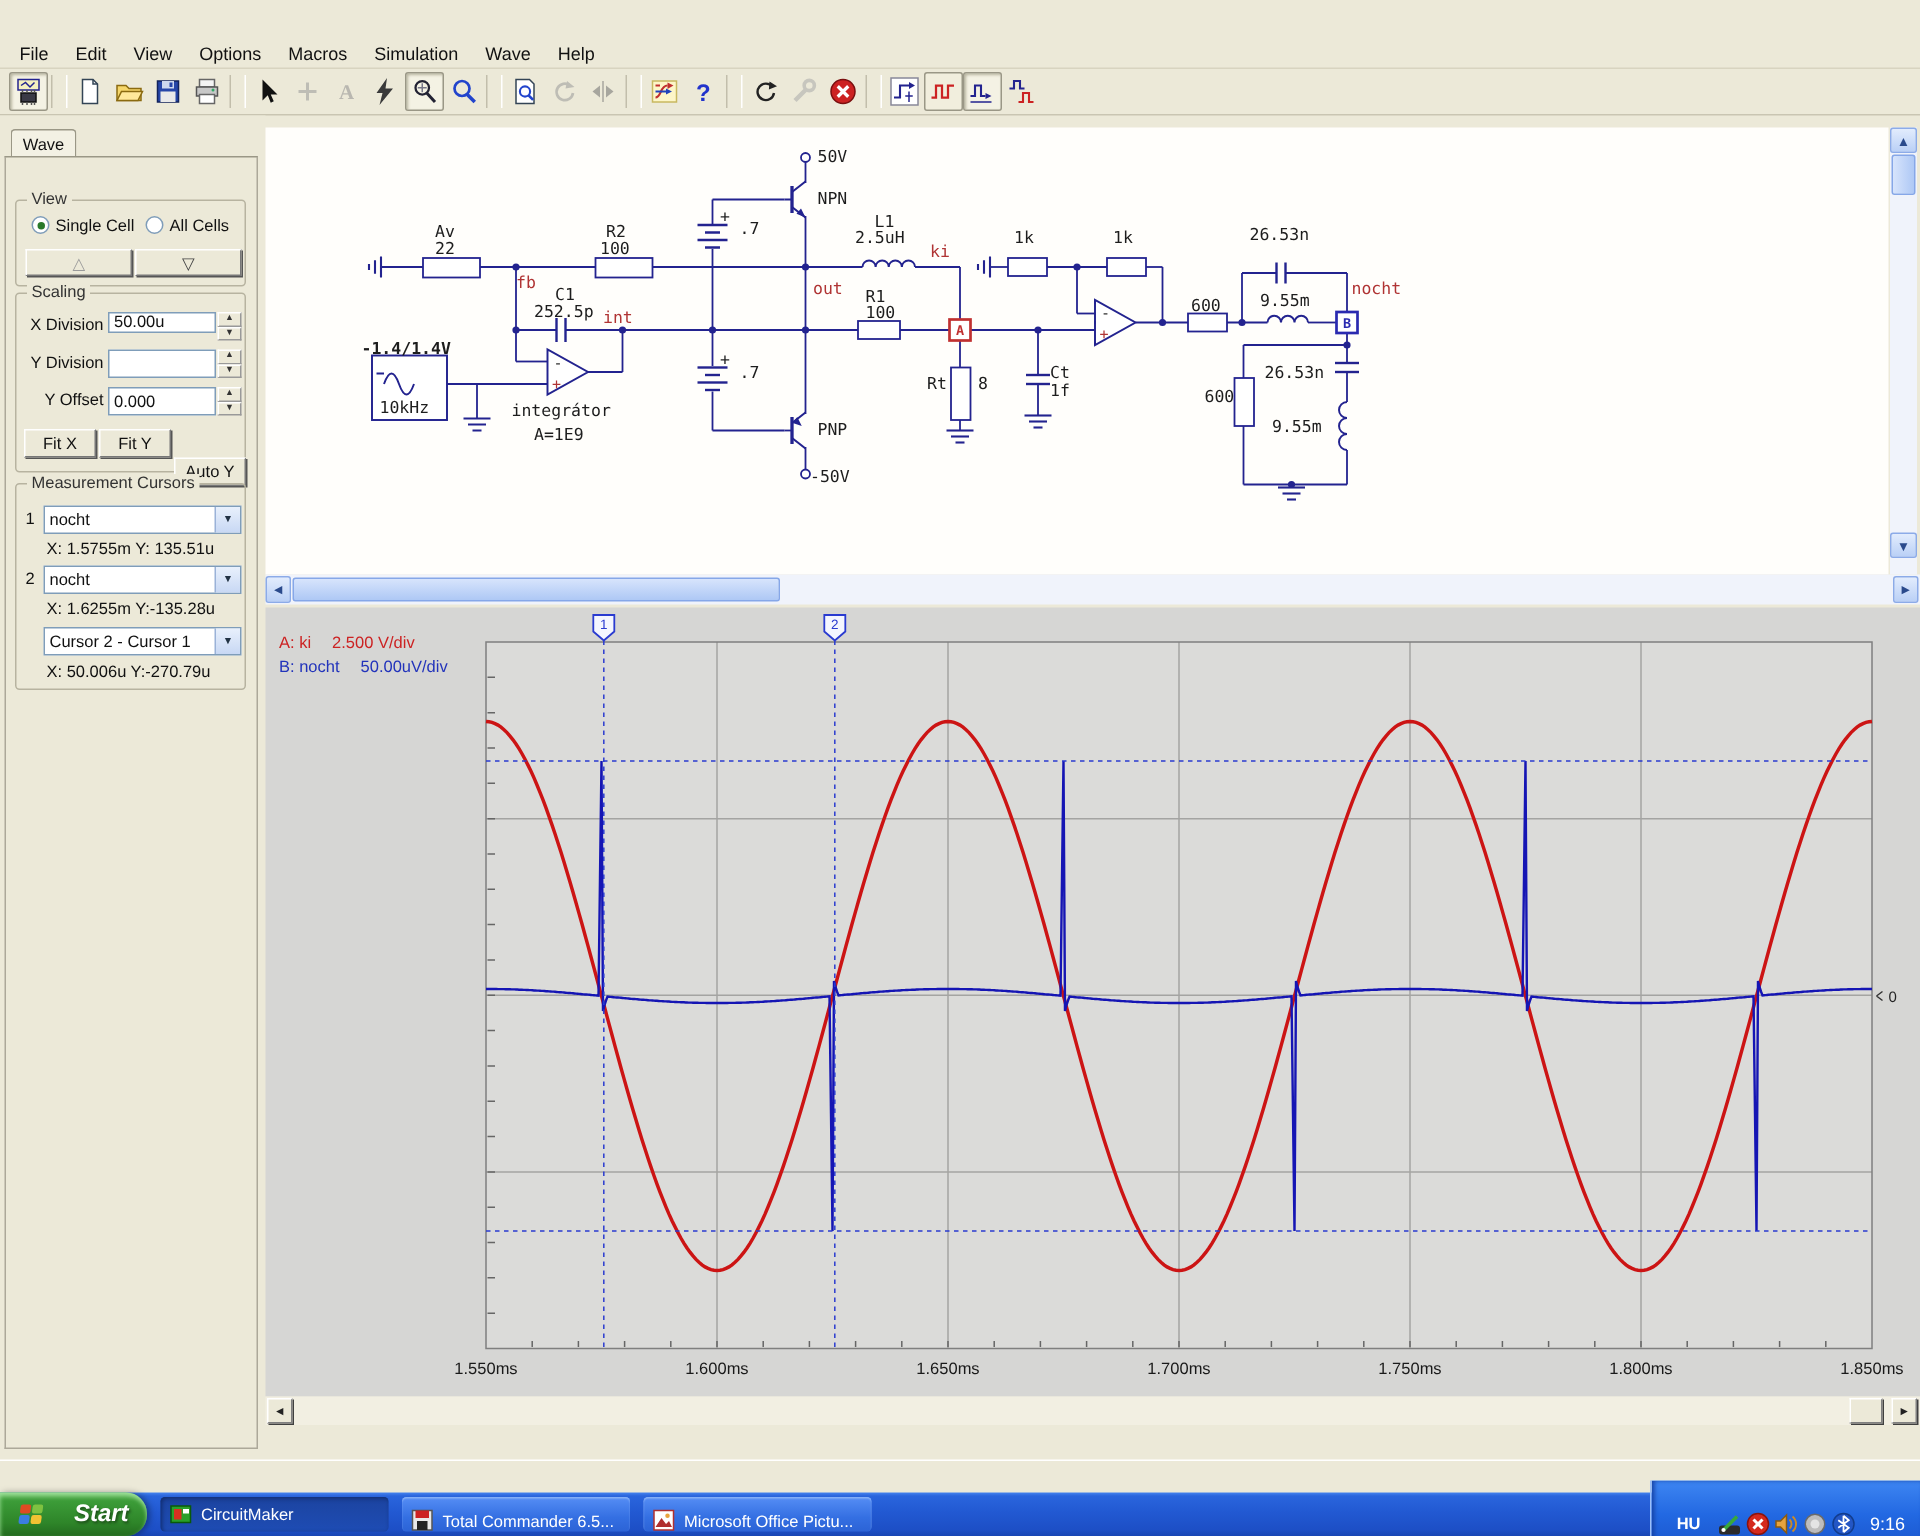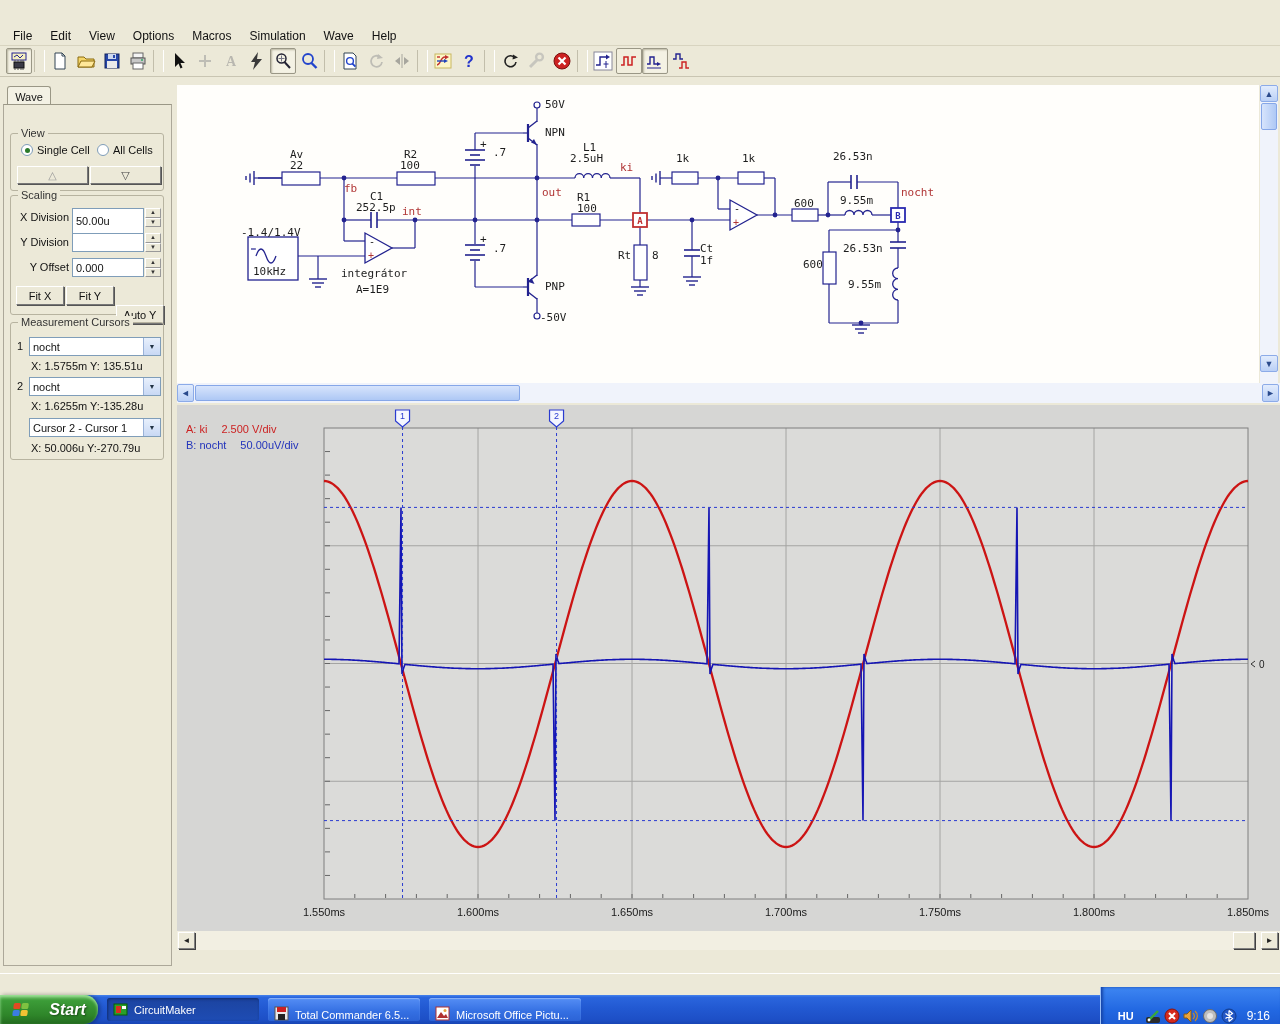--- a/index.html
+++ b/index.html
@@ -255,21 +255,21 @@
             <span style="position: absolute; top: 10px; left: 10px; font-size: 11px; white-space: nowrap;"><span class="radio sel"></span><span>Single Cell</span></span>
             <span style="position: absolute; top: 10px; left: 86px; font-size: 11px; white-space: nowrap;"><span class="radio"></span><span>All Cells</span></span>
           </div>
         <div class="xbtn abs" style="left:6px;top:32px;width:71px;height:18px;color:#9a9a9a">△</div>
         <div class="xbtn abs" style="left:79px;top:32px;width:71px;height:18px;color:#444">▽</div>
       </div>
       <div class="groupbox" style="left:6px;top:90px;width:152px;height:118px">
         <span class="grouplabel">Scaling</span>
         <div id="scaling-rows">
             <div style="position: absolute; top: 15px; left: 2px; width: 56px; text-align: right; font-size: 11px;">X Division</div>
-            <div class="field" style="position: absolute; top: 12px; left: 61px; width: 72px; height: 26px;">50.00u</div>
+            <div class="field" style="position: absolute; top: 12px; left: 61px; width: 72px; height: 14px;">50.00u</div>
             <div class="spin" style="position: absolute; top: 12px; left: 134px; height: 19px;">
               <div>▲</div>
               <div>▼</div>
             </div>
             <div style="position: absolute; top: 40px; left: 2px; width: 56px; text-align: right; font-size: 11px;">Y Division</div>
             <div class="field" style="position: absolute; top: 37px; left: 61px; width: 72px; height: 19px;"></div>
             <div class="spin" style="position: absolute; top: 37px; left: 134px; height: 19px;">
               <div>▲</div>
               <div>▼</div>
             </div>
@@ -450,21 +450,21 @@
         <span class="sch-lbl" style="left: 368px; top: 41px;">NPN</span>
         <span class="sch-lbl" style="left: 113px; top: 63px;">Av</span>
         <span class="sch-lbl" style="left: 113px; top: 74px;">22</span>
         <span class="sch-lbl red" style="left: 167px; top: 77px; margin-top: 20px;">fb</span>
         <span class="sch-lbl" style="left: 227px; top: 63px;">R2</span>
         <span class="sch-lbl" style="left: 223px; top: 74px;">100</span>
         <span class="sch-lbl" style="left: 193px; top: 105px;">C1</span>
         <span class="sch-lbl" style="left: 179px; top: 116px;">252.5p</span>
         <span class="sch-lbl red" style="left: 225px; top: 120px;">int</span>
         <span class="sch-lbl red" style="left: 365px; top: 101px;">out</span>
-        <span class="sch-lbl" style="left: 64px; top: 141px;">-1.4/1.4V</span>
+        <span class="sch-lbl" style="left: 64px; top: 141px; font-weight: bold;">-1.4/1.4V</span>
         <span class="sch-lbl" style="left: 76px; top: 180px;">10kHz</span>
         <span class="sch-lbl" style="left: 164px; top: 182px;">integrátor</span>
         <span class="sch-lbl" style="left: 179px; top: 198px;">A=1E9</span>
         <span class="sch-lbl" style="left: 303px; top: 53px;">+</span>
         <span class="sch-lbl" style="left: 316px; top: 61px;">.7</span>
         <span class="sch-lbl" style="left: 303px; top: 148px;">+</span>
         <span class="sch-lbl" style="left: 316px; top: 157px;">.7</span>
         <span class="sch-lbl" style="left: 368px; top: 195px;">PNP</span>
         <span class="sch-lbl" style="left: 363px; top: 226px;">-50V</span>
         <span class="sch-lbl" style="left: 406px; top: 56px;">L1</span>

